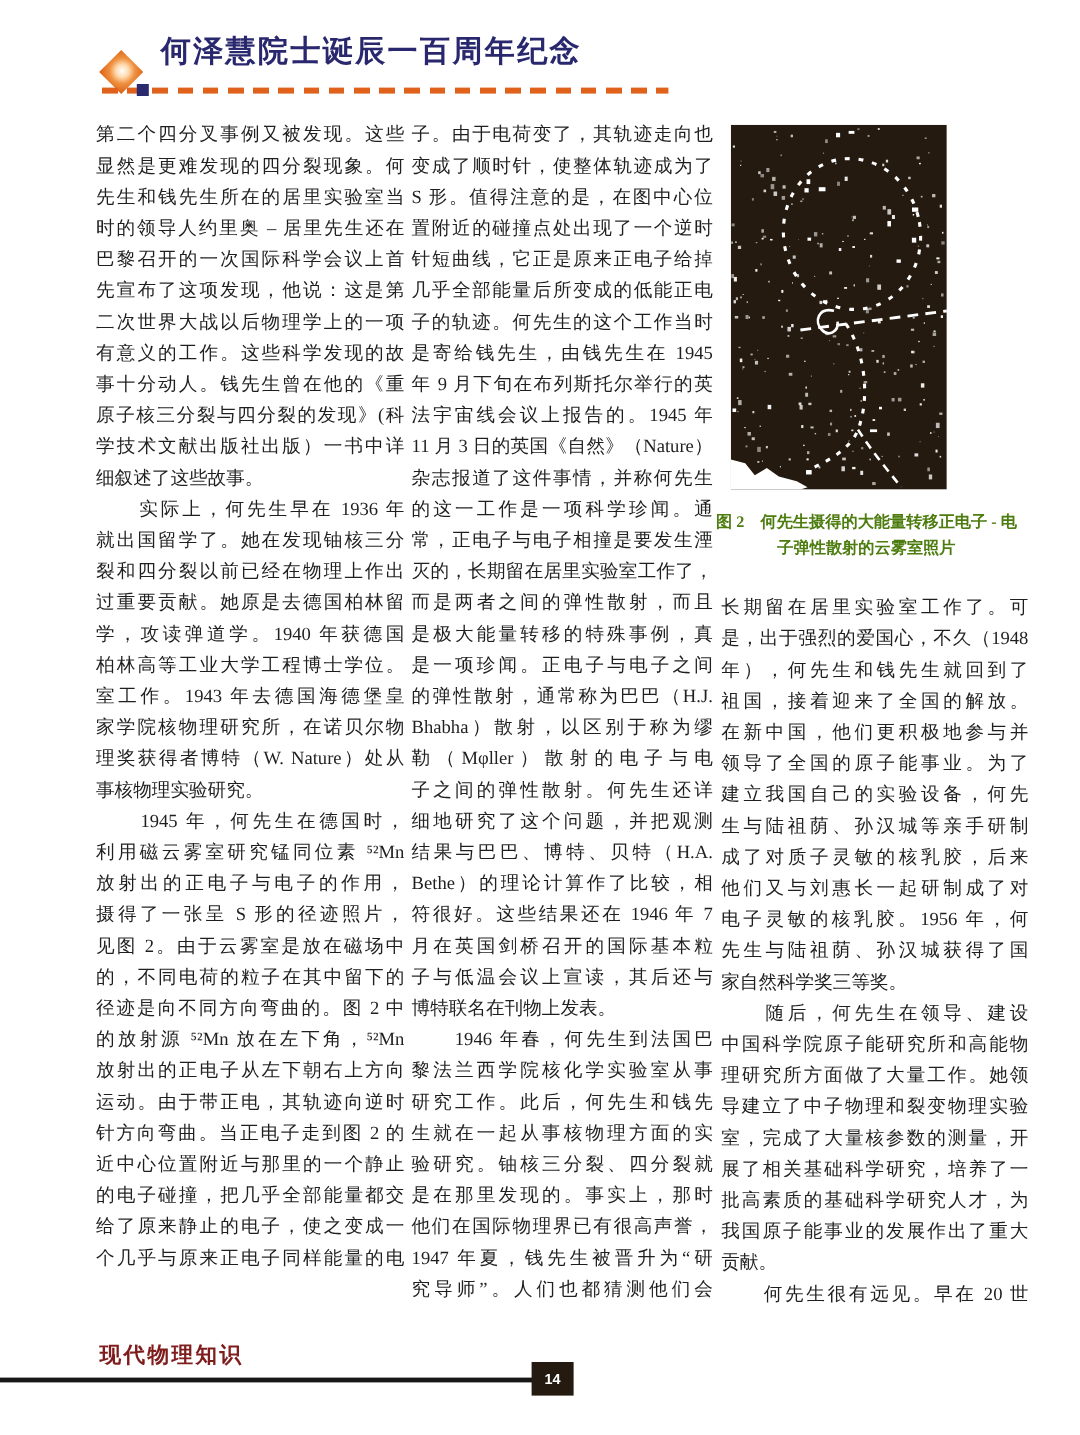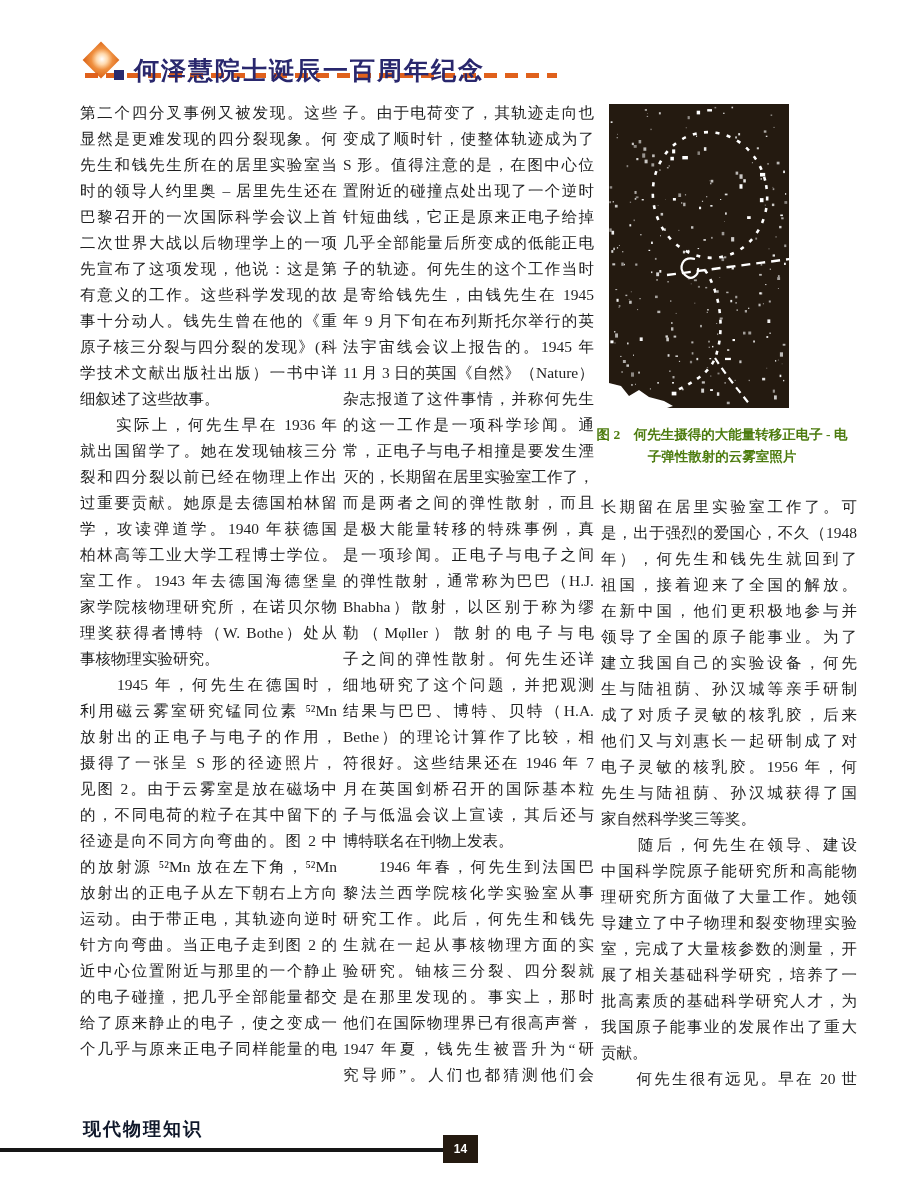--- a/index.html
+++ b/index.html
@@ -7,21 +7,21 @@
   }
   html,body{margin:0;padding:0;}
   body{background:#ffffff;font-family:"Liberation Serif","DejaVu Serif",serif;}
   .page{position:relative;width:900px;height:1196px;background:#ffffff;overflow:hidden;}
 
   
   .diamond{position:absolute;left:88px;top:47px;width:26px;height:26px;
     transform:rotate(45deg);
     background:radial-gradient(circle at 50% 45%, #ffffff 0%, #ffd9ad 28%, #ef9040 55%, #d95f12 100%);}
   .navy-sq{position:absolute;left:114px;top:70px;width:10px;height:10px;background:#2a2a6e;}
-  .title{position:absolute;left:134px;top:54px;font-size:25px;font-weight:bold;
+  .title{position:absolute;left:134px;top:26px;font-size:25px;font-weight:bold;
     color:var(--navy);letter-spacing:2px;font-family:"Liberation Sans","DejaVu Sans",sans-serif;}
   .dash-rule{position:absolute;left:85px;top:73px;width:472px;height:5px;
     background:repeating-linear-gradient(90deg,var(--accent) 0 13px,transparent 13px 21px);}
 
   
   .col{position:absolute;top:100px;color:var(--ink);font-size:15.5px;}
   .col .line{line-height:26px;height:26px;text-align:justify;text-align-last:justify;
     text-justify:inter-ideograph;white-space:nowrap;overflow:visible;}
   .col .line.end{text-align-last:left;}
   #col1{left:80px;width:257px;}
@@ -30,21 +30,21 @@
 
   
   .figure{position:absolute;left:609px;top:104px;width:180px;height:304px;}
   .figure svg{display:block;}
   .caption{position:absolute;left:595px;top:424px;width:254px;text-align:center;
     font-weight:bold;color:#4d7c0f;font-size:13.5px;line-height:22px;
     font-family:"Liberation Serif","DejaVu Serif",serif;}
 
   
   .journal{position:absolute;left:83px;top:1117px;font-size:18px;font-weight:bold;
-    letter-spacing:2px;color:#0f172a;font-family:Liberation Sans, sans-serif;}
+    letter-spacing:2px;color:#7f1d1d;font-family:Liberation Sans, sans-serif;}
   .footer-rule{position:absolute;left:0;top:1148px;width:444px;height:4px;background:#171717;}
   .page-num{position:absolute;left:443px;top:1135px;width:35px;height:28px;background:var(--photo);
     color:#ffffff;font-size:12px;font-weight:bold;text-align:center;line-height:28px;
     font-family:"Liberation Sans","DejaVu Sans",sans-serif;}
 </style>
 </head>
 <body>
 
 <div class="page">
 
@@ -52,36 +52,36 @@
   <div class="dash-rule"></div>
   <div class="navy-sq"></div>
   <div class="title">何泽慧院士诞辰一百周年纪念</div>
 
   <div class="col" id="col1">
       <div class="line">第二个四分叉事例又被发现。这些</div>
       <div class="line">显然是更难发现的四分裂现象。何</div>
       <div class="line">先生和钱先生所在的居里实验室当</div>
       <div class="line">时的领导人约里奥 – 居里先生还在</div>
       <div class="line">巴黎召开的一次国际科学会议上首</div>
+      <div class="line">先宣布了这项发现，他说：这是第</div>
       <div class="line">二次世界大战以后物理学上的一项</div>
-      <div class="line">先宣布了这项发现，他说：这是第</div>
       <div class="line">有意义的工作。这些科学发现的故</div>
       <div class="line">事十分动人。钱先生曾在他的《重</div>
       <div class="line">原子核三分裂与四分裂的发现》(科</div>
       <div class="line">学技术文献出版社出版）一书中详</div>
       <div class="line end">细叙述了这些故事。</div>
       <div class="line">　　实际上，何先生早在 1936 年</div>
       <div class="line">就出国留学了。她在发现铀核三分</div>
       <div class="line">裂和四分裂以前已经在物理上作出</div>
       <div class="line">过重要贡献。她原是去德国柏林留</div>
       <div class="line">学，攻读弹道学。1940 年获德国</div>
       <div class="line">柏林高等工业大学工程博士学位。</div>
       <div class="line">室工作。1943 年去德国海德堡皇</div>
       <div class="line">家学院核物理研究所，在诺贝尔物</div>
-      <div class="line">理奖获得者博特（W. Bothe）处从</div>
+      <div class="line">理奖获得者博特（W. Nature）处从</div>
       <div class="line end">事核物理实验研究。</div>
       <div class="line">　　1945 年，何先生在德国时，</div>
       <div class="line">利用磁云雾室研究锰同位素 ⁵²Mn</div>
       <div class="line">放射出的正电子与电子的作用，</div>
       <div class="line">摄得了一张呈 S 形的径迹照片，</div>
       <div class="line">见图 2。由于云雾室是放在磁场中</div>
       <div class="line">的，不同电荷的粒子在其中留下的</div>
       <div class="line">径迹是向不同方向弯曲的。图 2 中</div>
       <div class="line">的放射源 ⁵²Mn 放在左下角，⁵²Mn</div>
       <div class="line">放射出的正电子从左下朝右上方向</div>

